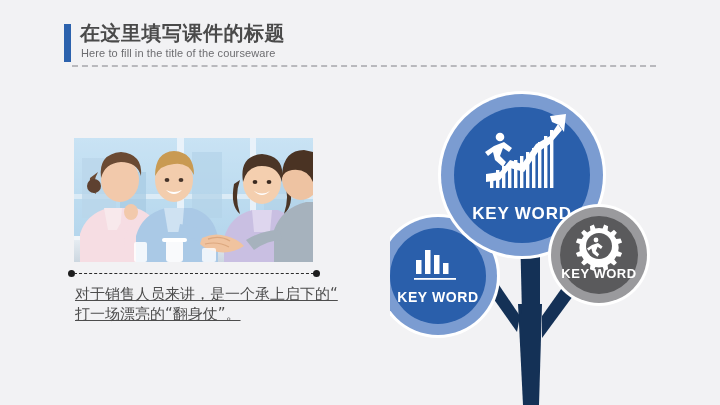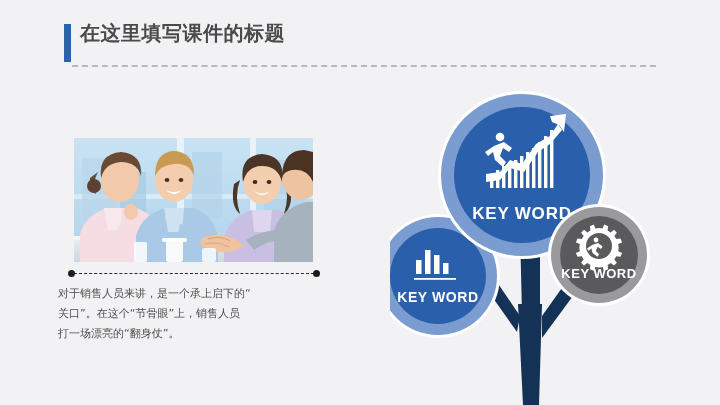--- a/index.html
+++ b/index.html
@@ -29,39 +29,40 @@
   
   .divider{position:absolute;left:68px;top:270px;width:252px;height:8px;}
   .divider .line{position:absolute;left:6px;top:3px;width:240px;height:0;
     border-top:1.5px dashed #2b2b2b;}
   .divider .dot{position:absolute;top:0;width:7px;height:7px;border-radius:50%;
     background:#1d1d1d;}
   .divider .dot.l{left:0;}
   .divider .dot.r{right:0;}
 
   
-  .bodytext{position:absolute;left:58px;top:284px;width:246px;
-    font-size:11px;line-height:20px;color:#4d4d4d;
-    font-family:"DejaVu Sans","Liberation Sans",sans-serif;}
+  .bodytext{position:absolute;left:75px;top:284px;width:246px;
+    font-size:15px;line-height:20px;color:#4d4d4d;
+    font-family:"DejaVu Sans","Liberation Sans",sans-serif;text-decoration:underline;}
   .bodytext div{white-space:nowrap;}
 
   
   .tree{position:absolute;left:390px;top:80px;width:330px;height:325px;}
   .tree svg{display:block;}
 
   
 </style>
 </head>
 <body>
 
 <div class="slide">
 
   <div class="header">
     <div class="title-bar"></div>
     <div class="title-cn">在这里填写课件的标题</div>
+    <div class="title-en">Here to fill in the title of the courseware</div>
   </div>
   <div class="head-dash"></div>
 
   <div class="photo">
     <svg width="239" height="124" viewBox="0 0 239 124" xmlns="http://www.w3.org/2000/svg">
       <defs>
         <linearGradient id="win" x1="0" y1="0" x2="0" y2="1">
           <stop offset="0" stop-color="#cfe6f6"></stop>
           <stop offset="1" stop-color="#a9cfe8"></stop>
         </linearGradient>
@@ -146,21 +147,20 @@
   </div>
 
   <div class="divider">
     <span class="dot l"></span>
     <span class="line"></span>
     <span class="dot r"></span>
   </div>
 
   <div class="bodytext">
     <div>对于销售人员来讲，是一个承上启下的“</div>
-    <div>关口”。在这个“节骨眼”上，销售人员</div>
     <div>打一场漂亮的“翻身仗”。</div>
   </div>
 
   <div class="tree">
     <svg width="330" height="325" viewBox="0 0 330 325" xmlns="http://www.w3.org/2000/svg">
 
       <g fill="#143156">
 
         <path d="M133 325 L128 224 L152 224 L149 325 Z"></path>
 

